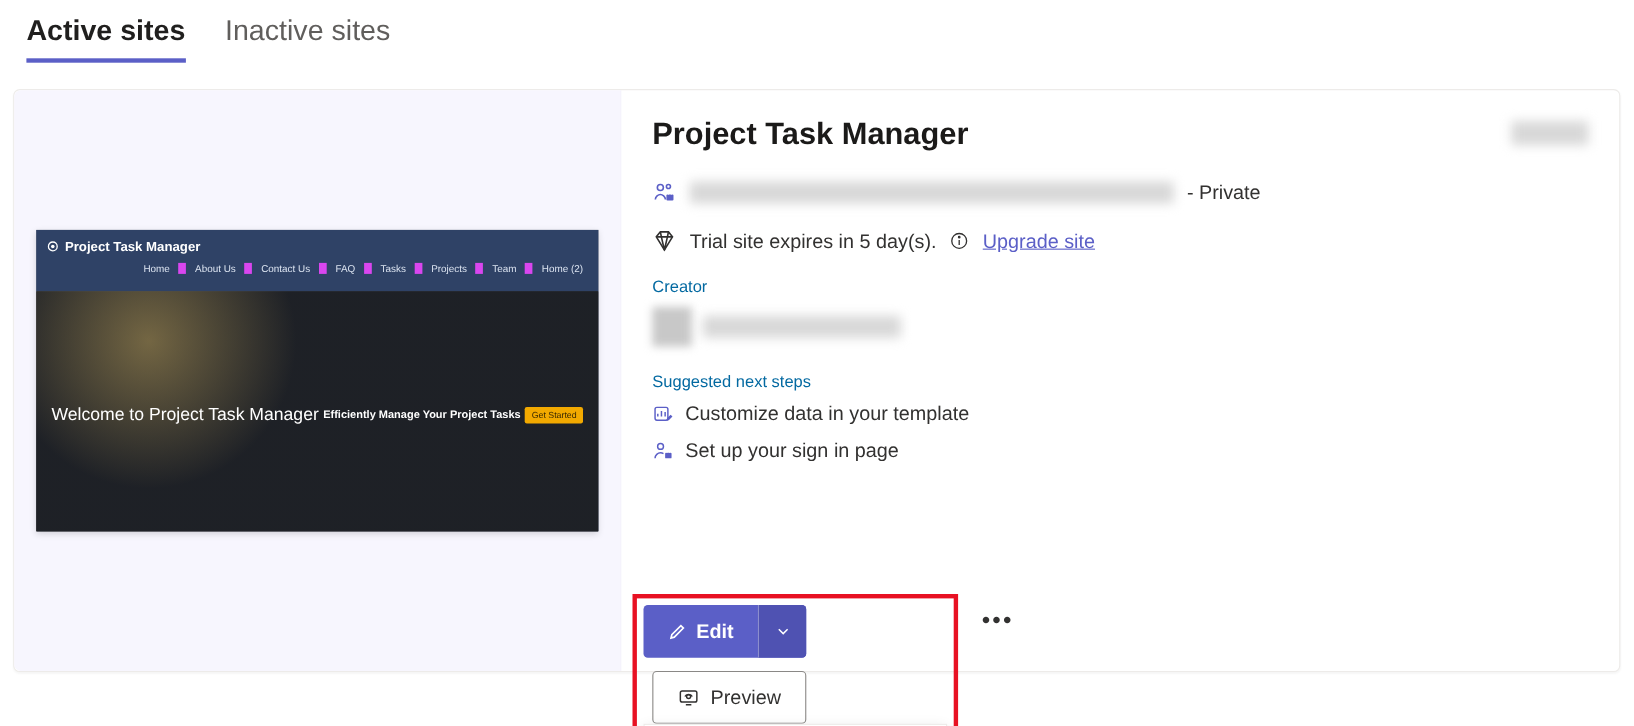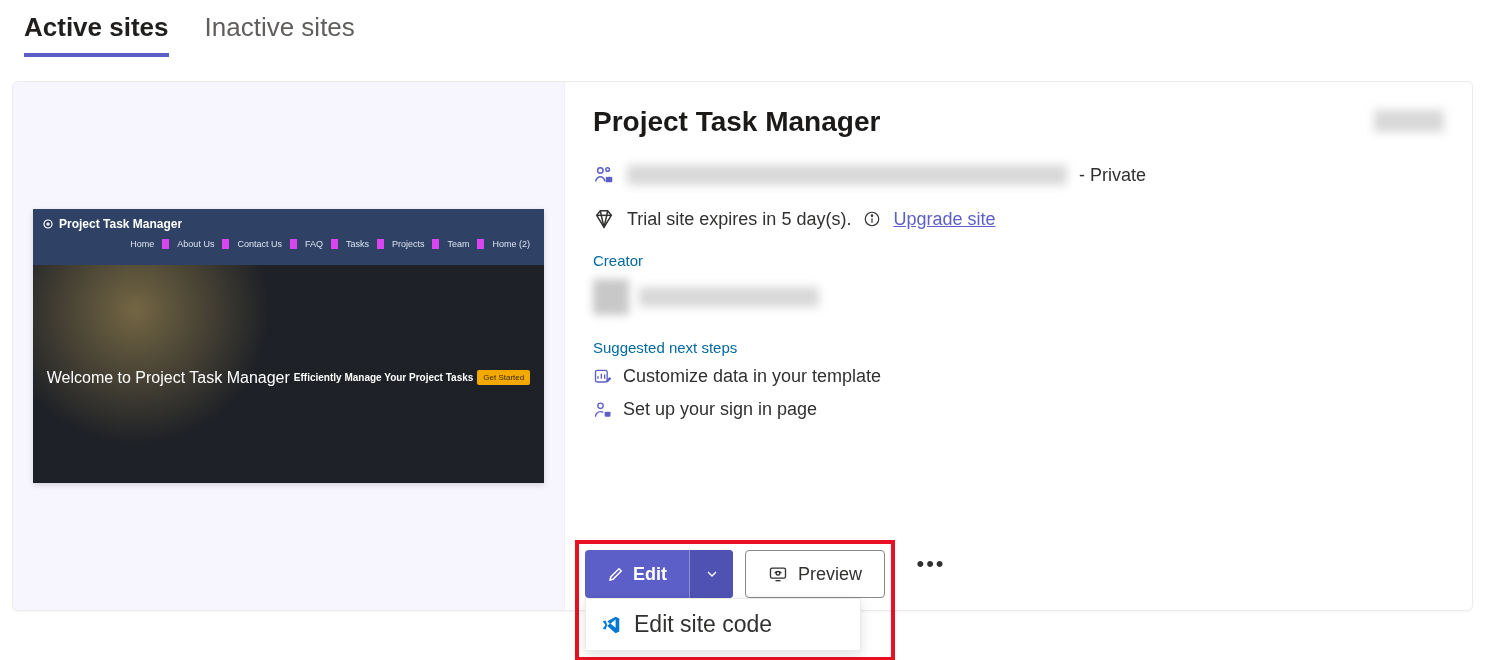--- a/index.html
+++ b/index.html
@@ -160,21 +160,21 @@
     gap: 12px;
   }
   .highlight-box {
     border: 4px solid #e81123;
     padding: 6px;
     display: inline-flex;
     flex-direction: column;
     align-items: flex-start;
     gap: 0;
   }
-  .btn-row { display: flex; gap: 12px; align-items: flex-end; }
+  .btn-row { display: flex; gap: 12px; align-items: flex-end; flex-direction: column; }
   .split-btn {
     display: inline-flex;
     background: #5b5fc7;
     color: #fff;
     border-radius: 4px;
     overflow: hidden;
     height: 48px;
   }
   .split-main {
     display: flex; align-items: center; gap: 8px;

